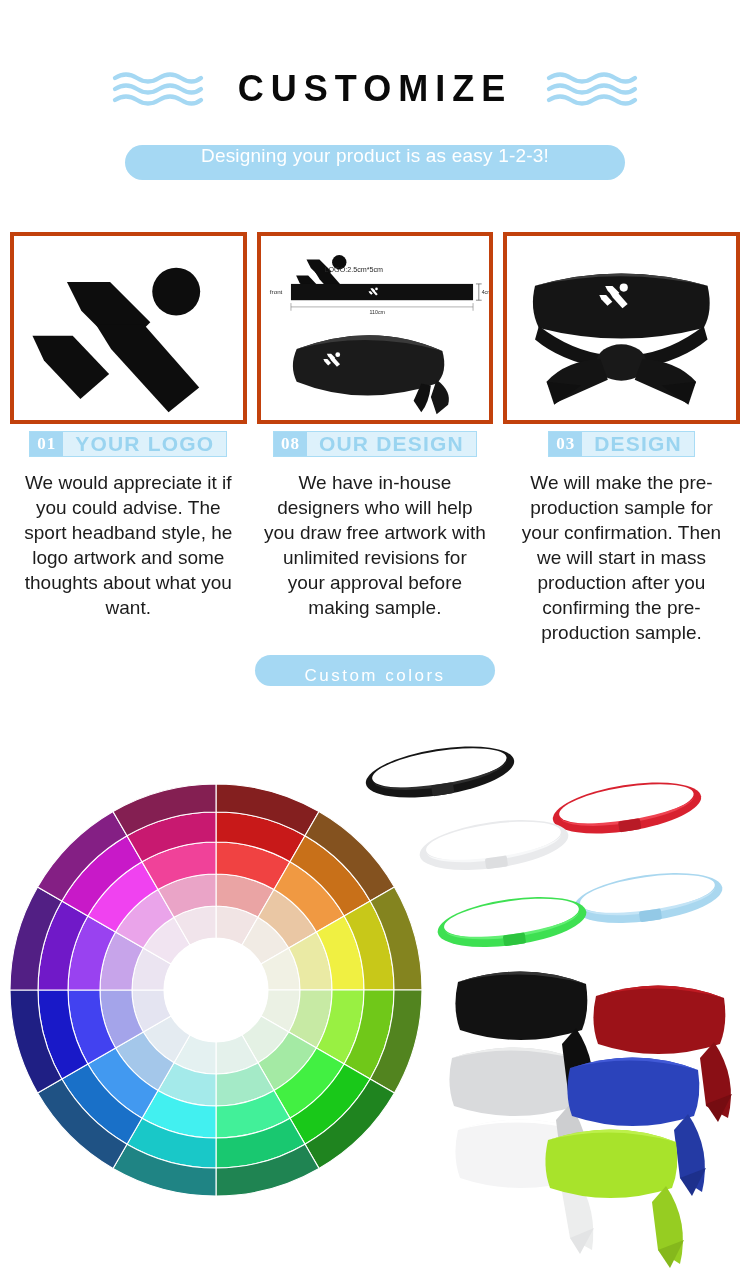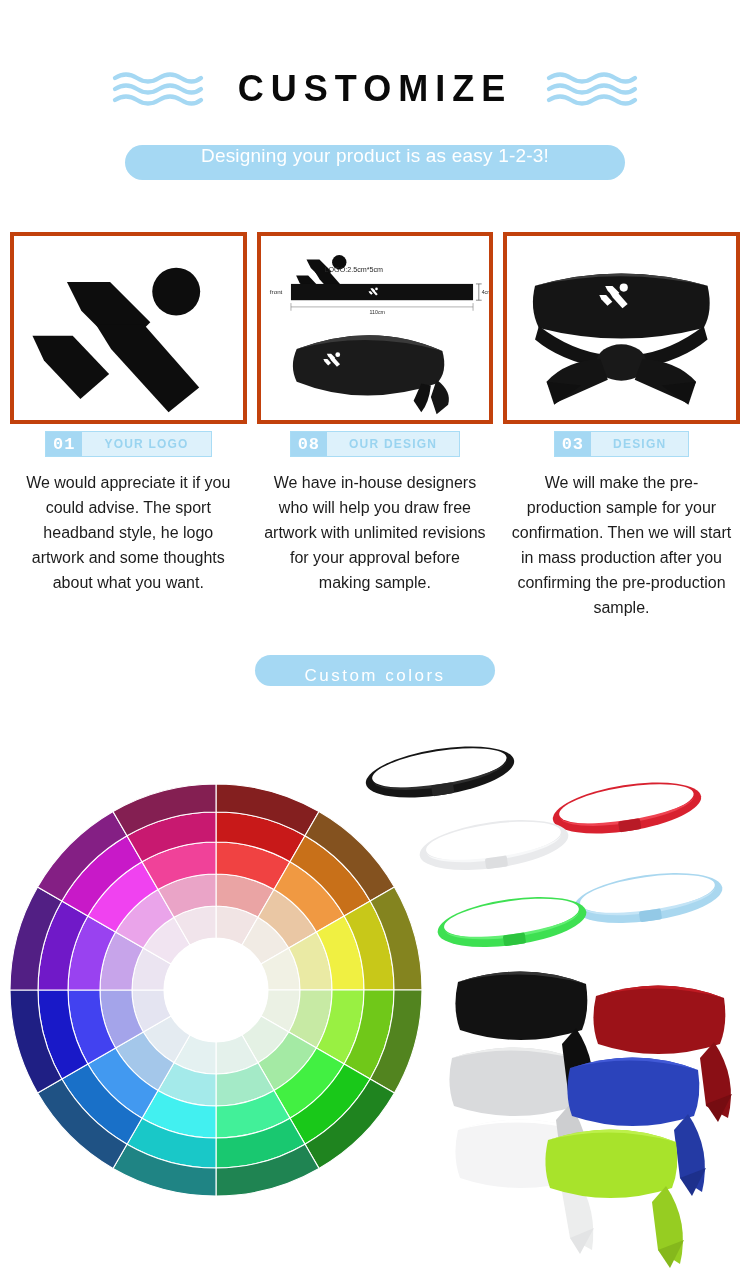--- a/index.html
+++ b/index.html
@@ -46,32 +46,32 @@
   
   .badge {
     margin: 7px auto 0; height: 26px; border: 1px solid #a9dcf5;
     display: flex; align-items: stretch; width: fit-content; background:#fff;
   }
   .badge-num {
     background: #a5d8f3; color: #ffffff;
     font-size: 17px; font-weight: 700; font-stretch: condensed;
     display: flex; align-items: center; justify-content: center;
     padding: 0 7px; letter-spacing: 1px;
-    font-family: Liberation Mono, monospace;
+    font-family: Liberation Serif, serif;
   }
   .badge-label {
     background: #ddf1fb; color: #9ad4f0;
-    font-size: 12px; font-weight: 700; letter-spacing: 1.2px;
+    font-size: 21px; font-weight: 700; letter-spacing: 1.2px;
     display: flex; align-items: center; justify-content: center;
-    padding: 0 22px; white-space: nowrap;
+    padding: 0 12px; white-space: nowrap;
     font-family: "Liberation Sans Narrow", "Liberation Sans", sans-serif;
   }
   .step-body {
     margin-top: 13px; text-align: center; color: #1c1c1c;
-    font-size: 16px; line-height: 25px; padding: 0 6px;
+    font-size: 19px; line-height: 25px; padding: 0 6px;
   }
 
   
   .colors-pill {
     position: absolute; top: 655px; left: 255px;
     width: 240px; height: 31px; border-radius: 16px; background: #a5d8f3;
     display: flex; align-items: flex-end; justify-content: center;
   }
   .colors-pill span { color: #fff; font-size: 17px; letter-spacing: 2.5px; white-space: nowrap; }
 

